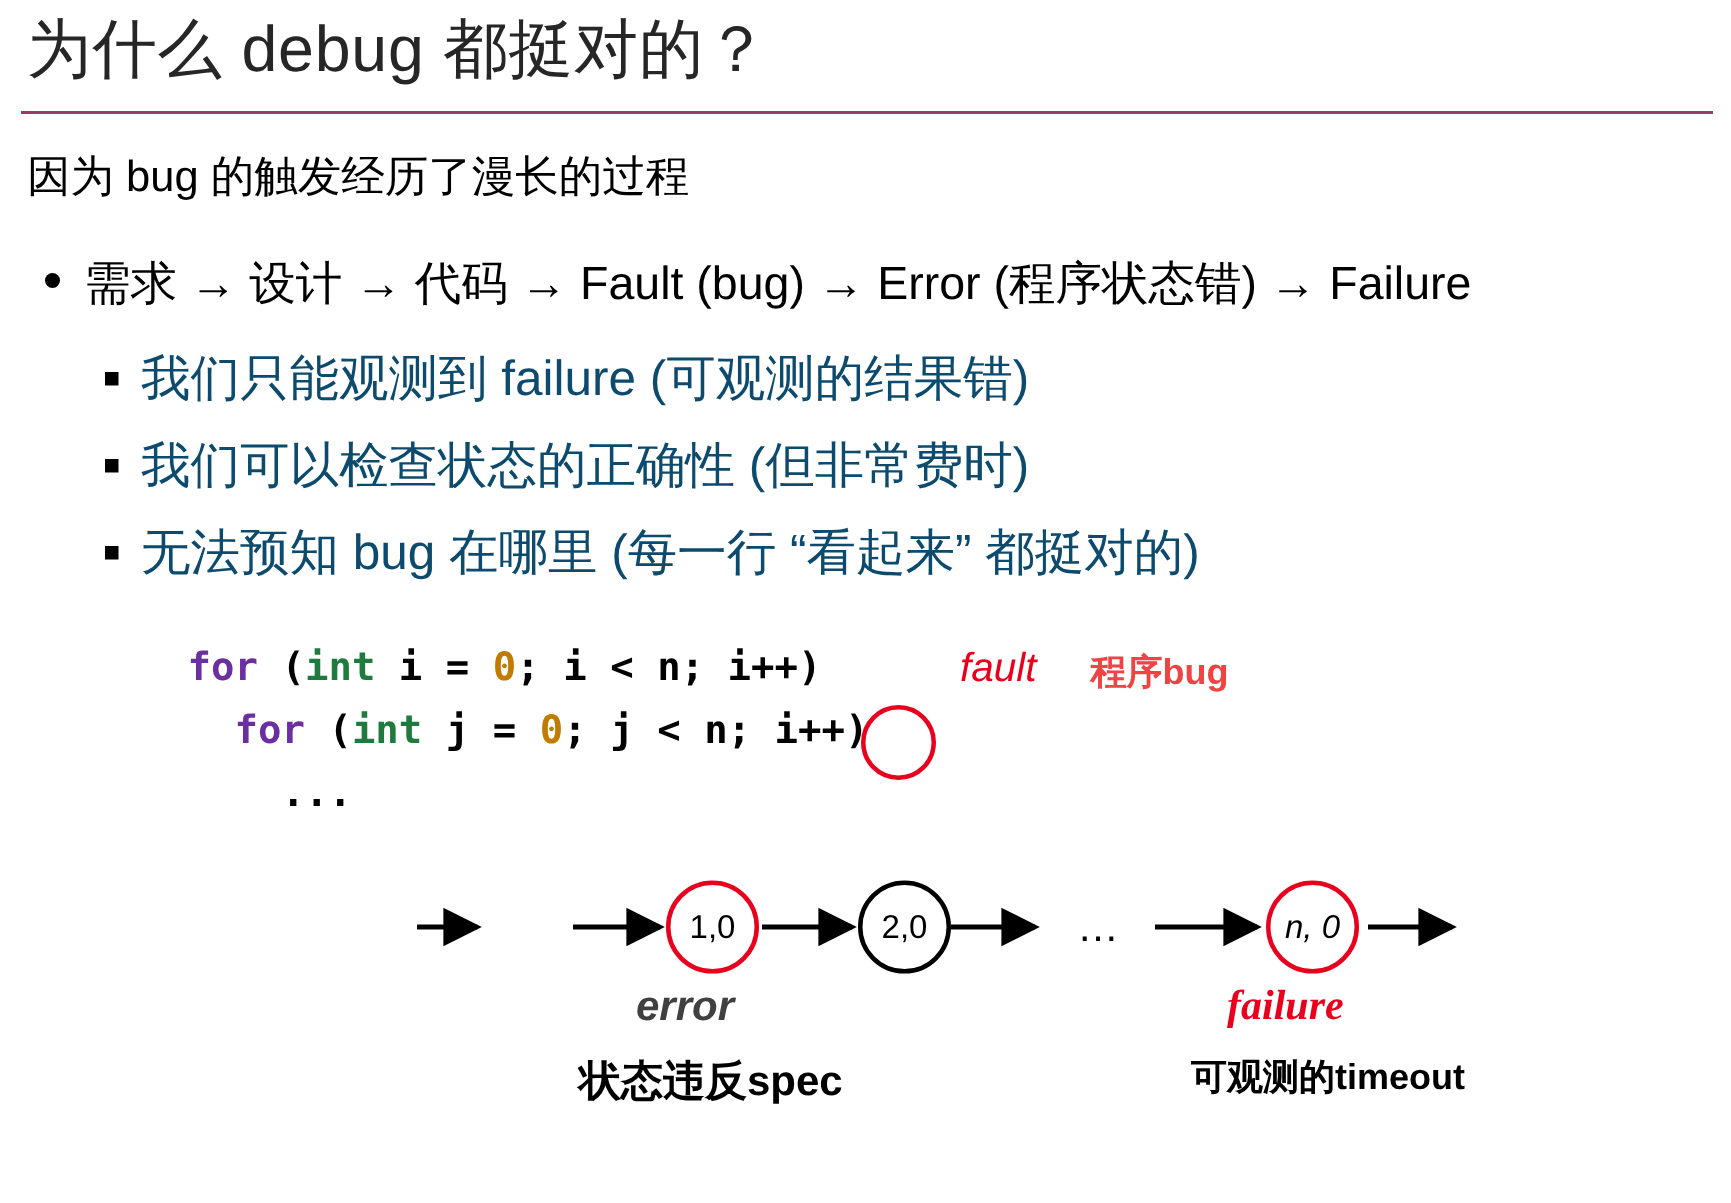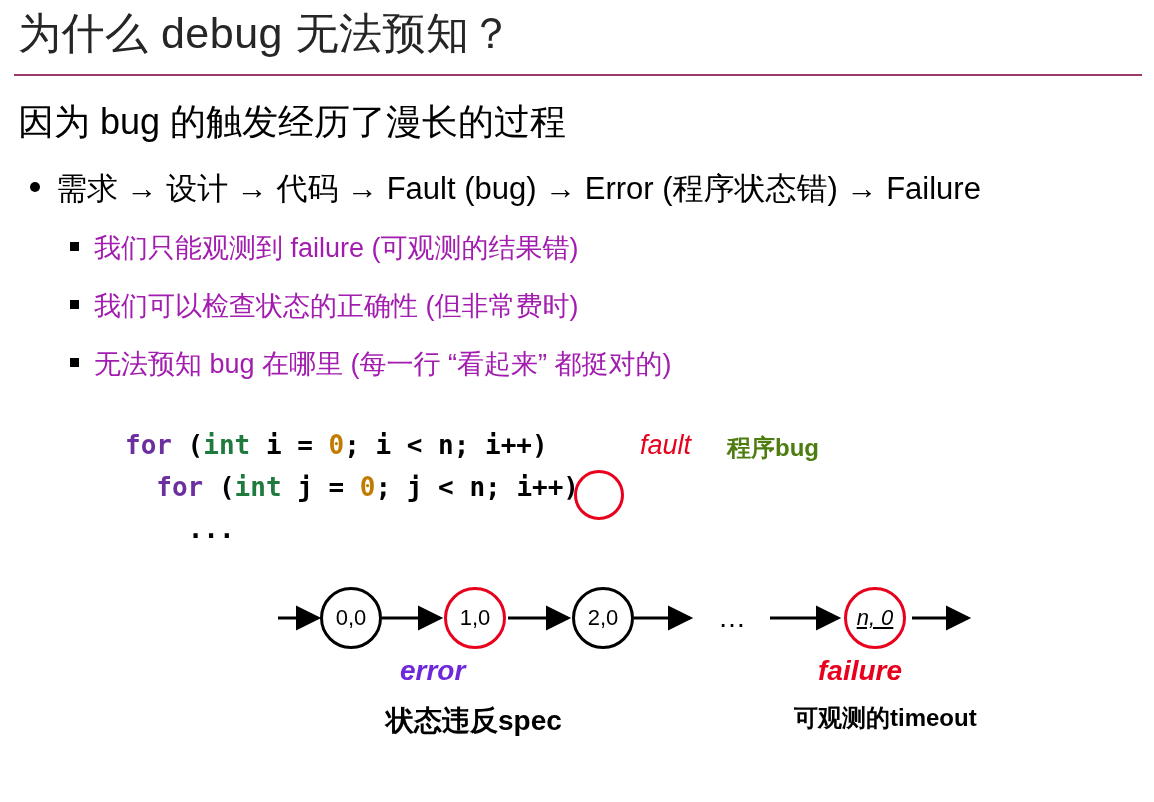--- a/index.html
+++ b/index.html
@@ -41,21 +41,21 @@
     width: 1128px;
     height: 2px;
     background: #9c3a6b;
   }
 
   
   .lead {
     position: absolute;
     left: 18px;
     top: 98px;
-    font-size: 36px;
+    font-size: 29px;
     color: #000000;
     white-space: nowrap;
   }
 
   .bullet1 {
     position: absolute;
     left: 30px;
     top: 168px;
     font-size: 31px;
     color: #000000;
@@ -71,22 +71,22 @@
     border-radius: 50%;
     background: #000;
     margin-right: 16px;
     position: relative;
     top: -7px;
   }
 
   .sub {
     position: absolute;
     left: 70px;
-    font-size: 27px;
-    color: #a21caf;
+    font-size: 33px;
+    color: #0c4a6e;
     white-space: nowrap;
     display: flex;
     align-items: baseline;
     text-align: right;
   }
   .sub .sq {
     display: inline-block;
     width: 9px;
     height: 9px;
     background: #000;
@@ -123,21 +123,21 @@
     font-weight: normal;
     color: #e8001c;
     white-space: nowrap;
   }
   .fault-cn {
     position: absolute;
     left: 727px;
     top: 432px;
     font-size: 24px;
     font-weight: bold;
-    color: #4d7c0f;
+    color: #ef4444;
     white-space: nowrap;
   }
 
   .circle-marker {
     position: absolute;
     left: 574px;
     top: 470px;
     width: 50px;
     height: 50px;
     border: 3.5px solid #e8001c;
@@ -171,37 +171,38 @@
 
   .dots-gap {
     position: absolute;
     font-size: 28px;
     color: #000;
     letter-spacing: 3px;
   }
 
   .err-label {
     position: absolute;
-    left: 400px;
+    left: 424px;
     top: 655px;
     font-size: 28px;
     font-style: italic;
     font-weight: bold;
-    color: #6d28d9;
+    color: #404040;
     white-space: nowrap;
   }
   .fail-label {
     position: absolute;
     left: 818px;
     top: 655px;
     font-size: 28px;
     font-style: italic;
     font-weight: bold;
     color: #e8001c;
     white-space: nowrap;
+    font-family: Liberation Serif, serif;
   }
   .err-cap {
     position: absolute;
     left: 386px;
     top: 702px;
     font-size: 28px;
     font-weight: bold;
     color: #000000;
     white-space: nowrap;
   }
@@ -214,21 +215,21 @@
     color: #000000;
     white-space: nowrap;
     margin-left: 28px;
   }
 </style>
 </head>
 <body>
 
 <div class="slide">
 
-  <div class="title">为什么 debug 无法预知？</div>
+  <div class="title">为什么 debug 都挺对的？</div>
   <div class="title-rule"></div>
 
   <div class="lead">因为 bug 的触发经历了漫长的过程</div>
 
   <div class="bullet1">
     <span class="dot"></span>
     <span>需求 → 设计 → 代码 → Fault (bug) → Error (程序状态错) → Failure</span>
   </div>
 
   <div class="sub sub-1">
@@ -262,32 +263,29 @@
         </marker>
       </defs>
       <line x1="278" y1="48" x2="318" y2="48" stroke="#000" stroke-width="3.2" marker-end="url(#ah)"></line>
       <line x1="382" y1="48" x2="440" y2="48" stroke="#000" stroke-width="3.2" marker-end="url(#ah)"></line>
       <line x1="508" y1="48" x2="568" y2="48" stroke="#000" stroke-width="3.2" marker-end="url(#ah)"></line>
       <line x1="634" y1="48" x2="690" y2="48" stroke="#000" stroke-width="3.2" marker-end="url(#ah)"></line>
       <line x1="770" y1="48" x2="838" y2="48" stroke="#000" stroke-width="3.2" marker-end="url(#ah)"></line>
       <line x1="912" y1="48" x2="968" y2="48" stroke="#000" stroke-width="3.2" marker-end="url(#ah)"></line>
     </svg>
 
-    <div class="node" style="left:320px; top:17px;">
-      <span>0,0</span>
-    </div>
     <div class="node red" style="left:444px; top:17px;">
       <span>1,0</span>
     </div>
     <div class="node" style="left:572px; top:17px;">
       <span>2,0</span>
     </div>
     <div class="dots-gap" style="left:718px; top:32px;">…</div>
     <div class="node red" style="left:844px; top:17px;">
-      <span style="font-style:italic;text-decoration:underline;">n, 0</span>
+      <span style="font-style:italic;">n, 0</span>
     </div>
   </div>
 
   <div class="err-label">error</div>
   <div class="fail-label">failure</div>
   <div class="err-cap">状态违反spec</div>
   <div class="fail-cap">可观测的timeout</div>
 
 </div>
 

